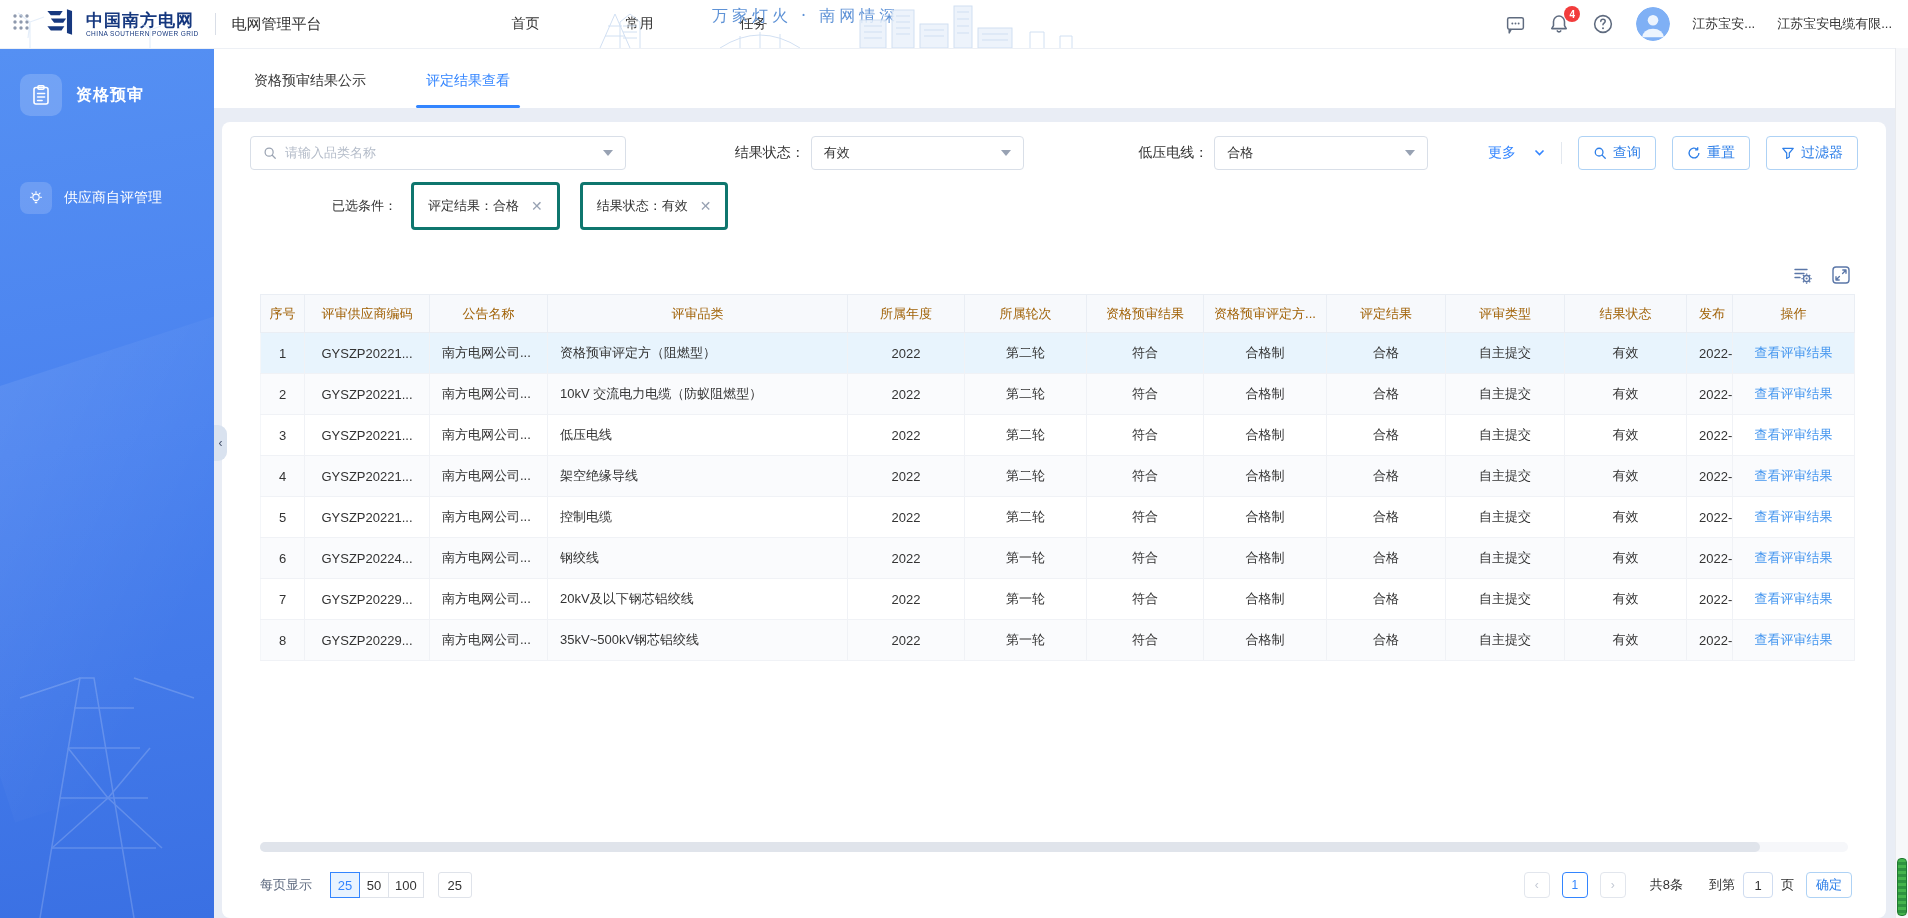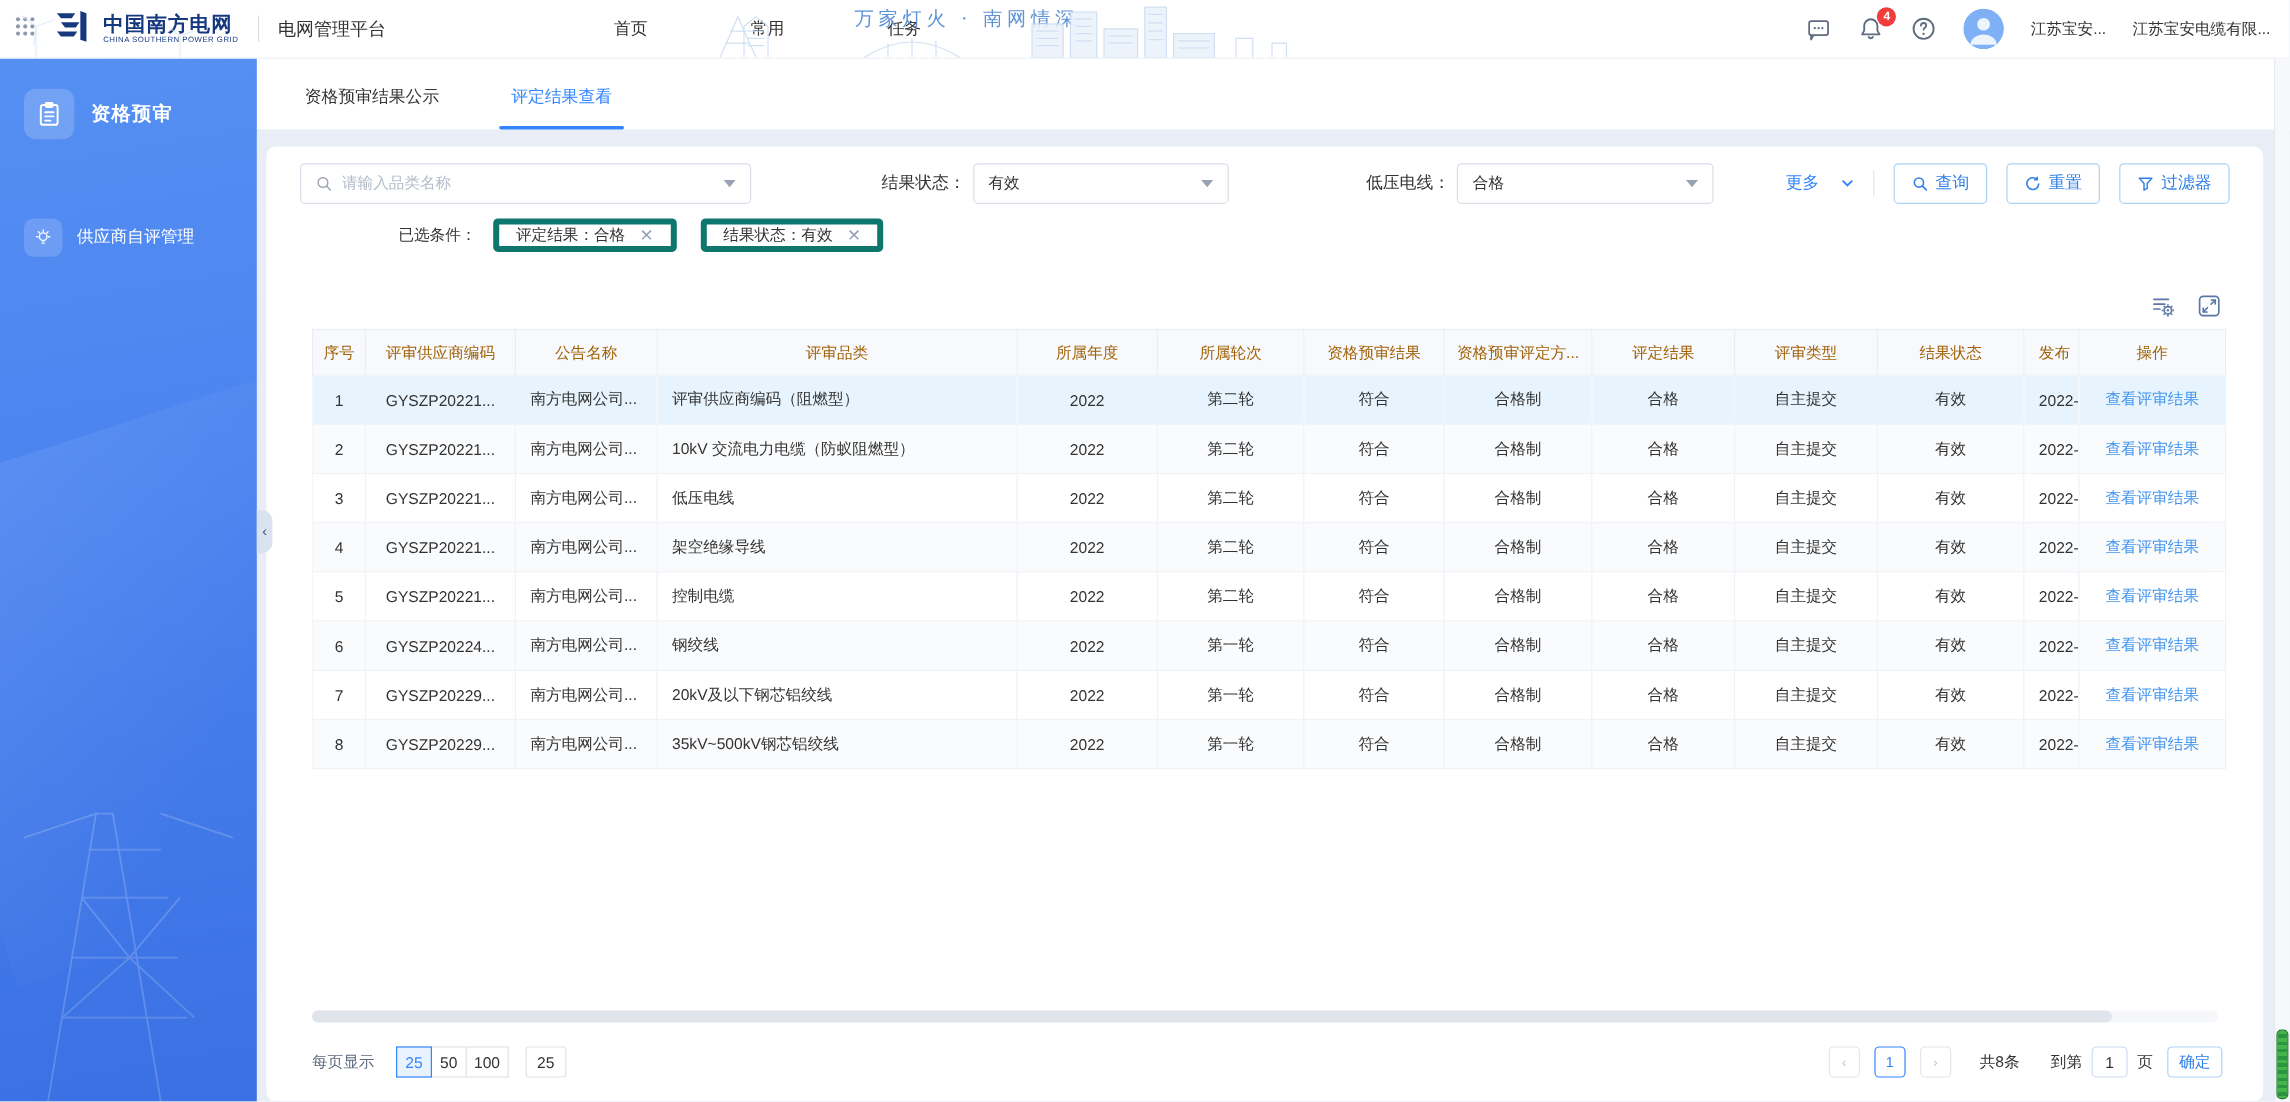--- a/index.html
+++ b/index.html
@@ -58,21 +58,21 @@
   .select-box .val{flex:1;font-size:13px;color:#333}
   .caret{width:0;height:0;border-left:5px solid transparent;border-right:5px solid transparent;border-top:6px solid #98a2b3}
   .more-link{margin-left:60px;color:#3385ff;font-size:14px;display:flex;align-items:center;gap:18px;cursor:pointer;white-space:nowrap}
   .fl-vdiv{width:1px;height:22px;background:#e3e8ef;margin:0 16px}
   .btn{height:34px;border:1px solid #aed2f5;border-radius:4px;background:#fff;color:#2e7fe8;font-size:14px;display:inline-flex;align-items:center;gap:6px;padding:0 14px;cursor:pointer;white-space:nowrap}
   .btn + .btn{margin-left:16px}
 
   
   .chips-row{display:flex;align-items:center;margin:12px 0 0 82px;flex-shrink:0}
   .chips-label{font-size:13px;color:#333;margin-right:14px}
-  .chip{height:28px;border:5px solid #0f766e;border-radius:4px;background:#fff;display:inline-flex;align-items:center;gap:12px;padding:0 14px;font-size:13px;color:#333;margin-right:20px}
+  .chip{height:48px;border:3px solid #0f766e;border-radius:4px;background:#fff;display:inline-flex;align-items:center;gap:12px;padding:0 14px;font-size:13px;color:#333;margin-right:20px}
   .chip .x{color:#98a2b3;font-size:14px;cursor:pointer}
 
   
   .tools-row{display:flex;justify-content:flex-end;gap:16px;margin:34px 6px 0 0;color:#5b77a8;flex-shrink:0}
   .tools-row .tic{cursor:pointer;display:flex}
 
   
   .table-wrap{margin:8px 10px 0 10px;flex-shrink:0}
   table{border-collapse:collapse;table-layout:fixed;width:1594px;font-size:13px}
   thead th{height:38px;background:#f7f9fc;color:#a16207;font-weight:normal;border:1px solid #eaeef4;border-left:none;overflow:hidden;white-space:nowrap}
@@ -368,21 +368,21 @@
                   <th>结果状态</th>
                   <th class="col-pub">发布</th>
                   <th class="op-col">操作</th>
                 </tr>
               </thead>
             <tbody>
                 <tr class="highlight">
                   <td>1</td>
                   <td>GYSZP20221...</td>
                   <td class="cell-left">南方电网公司...</td>
-                  <td class="cell-left">评审供应商编码（阻燃型）</td>
+                  <td class="cell-left">资格预审评定方（阻燃型）</td>
                   <td>2022</td>
                   <td>第二轮</td>
                   <td>符合</td>
                   <td>合格制</td>
                   <td>合格</td>
                   <td>自主提交</td>
                   <td>有效</td>
                   <td class="col-pub">2022-</td>
                   <td class="op-col"><a>查看评审结果</a></td>
                 </tr>

